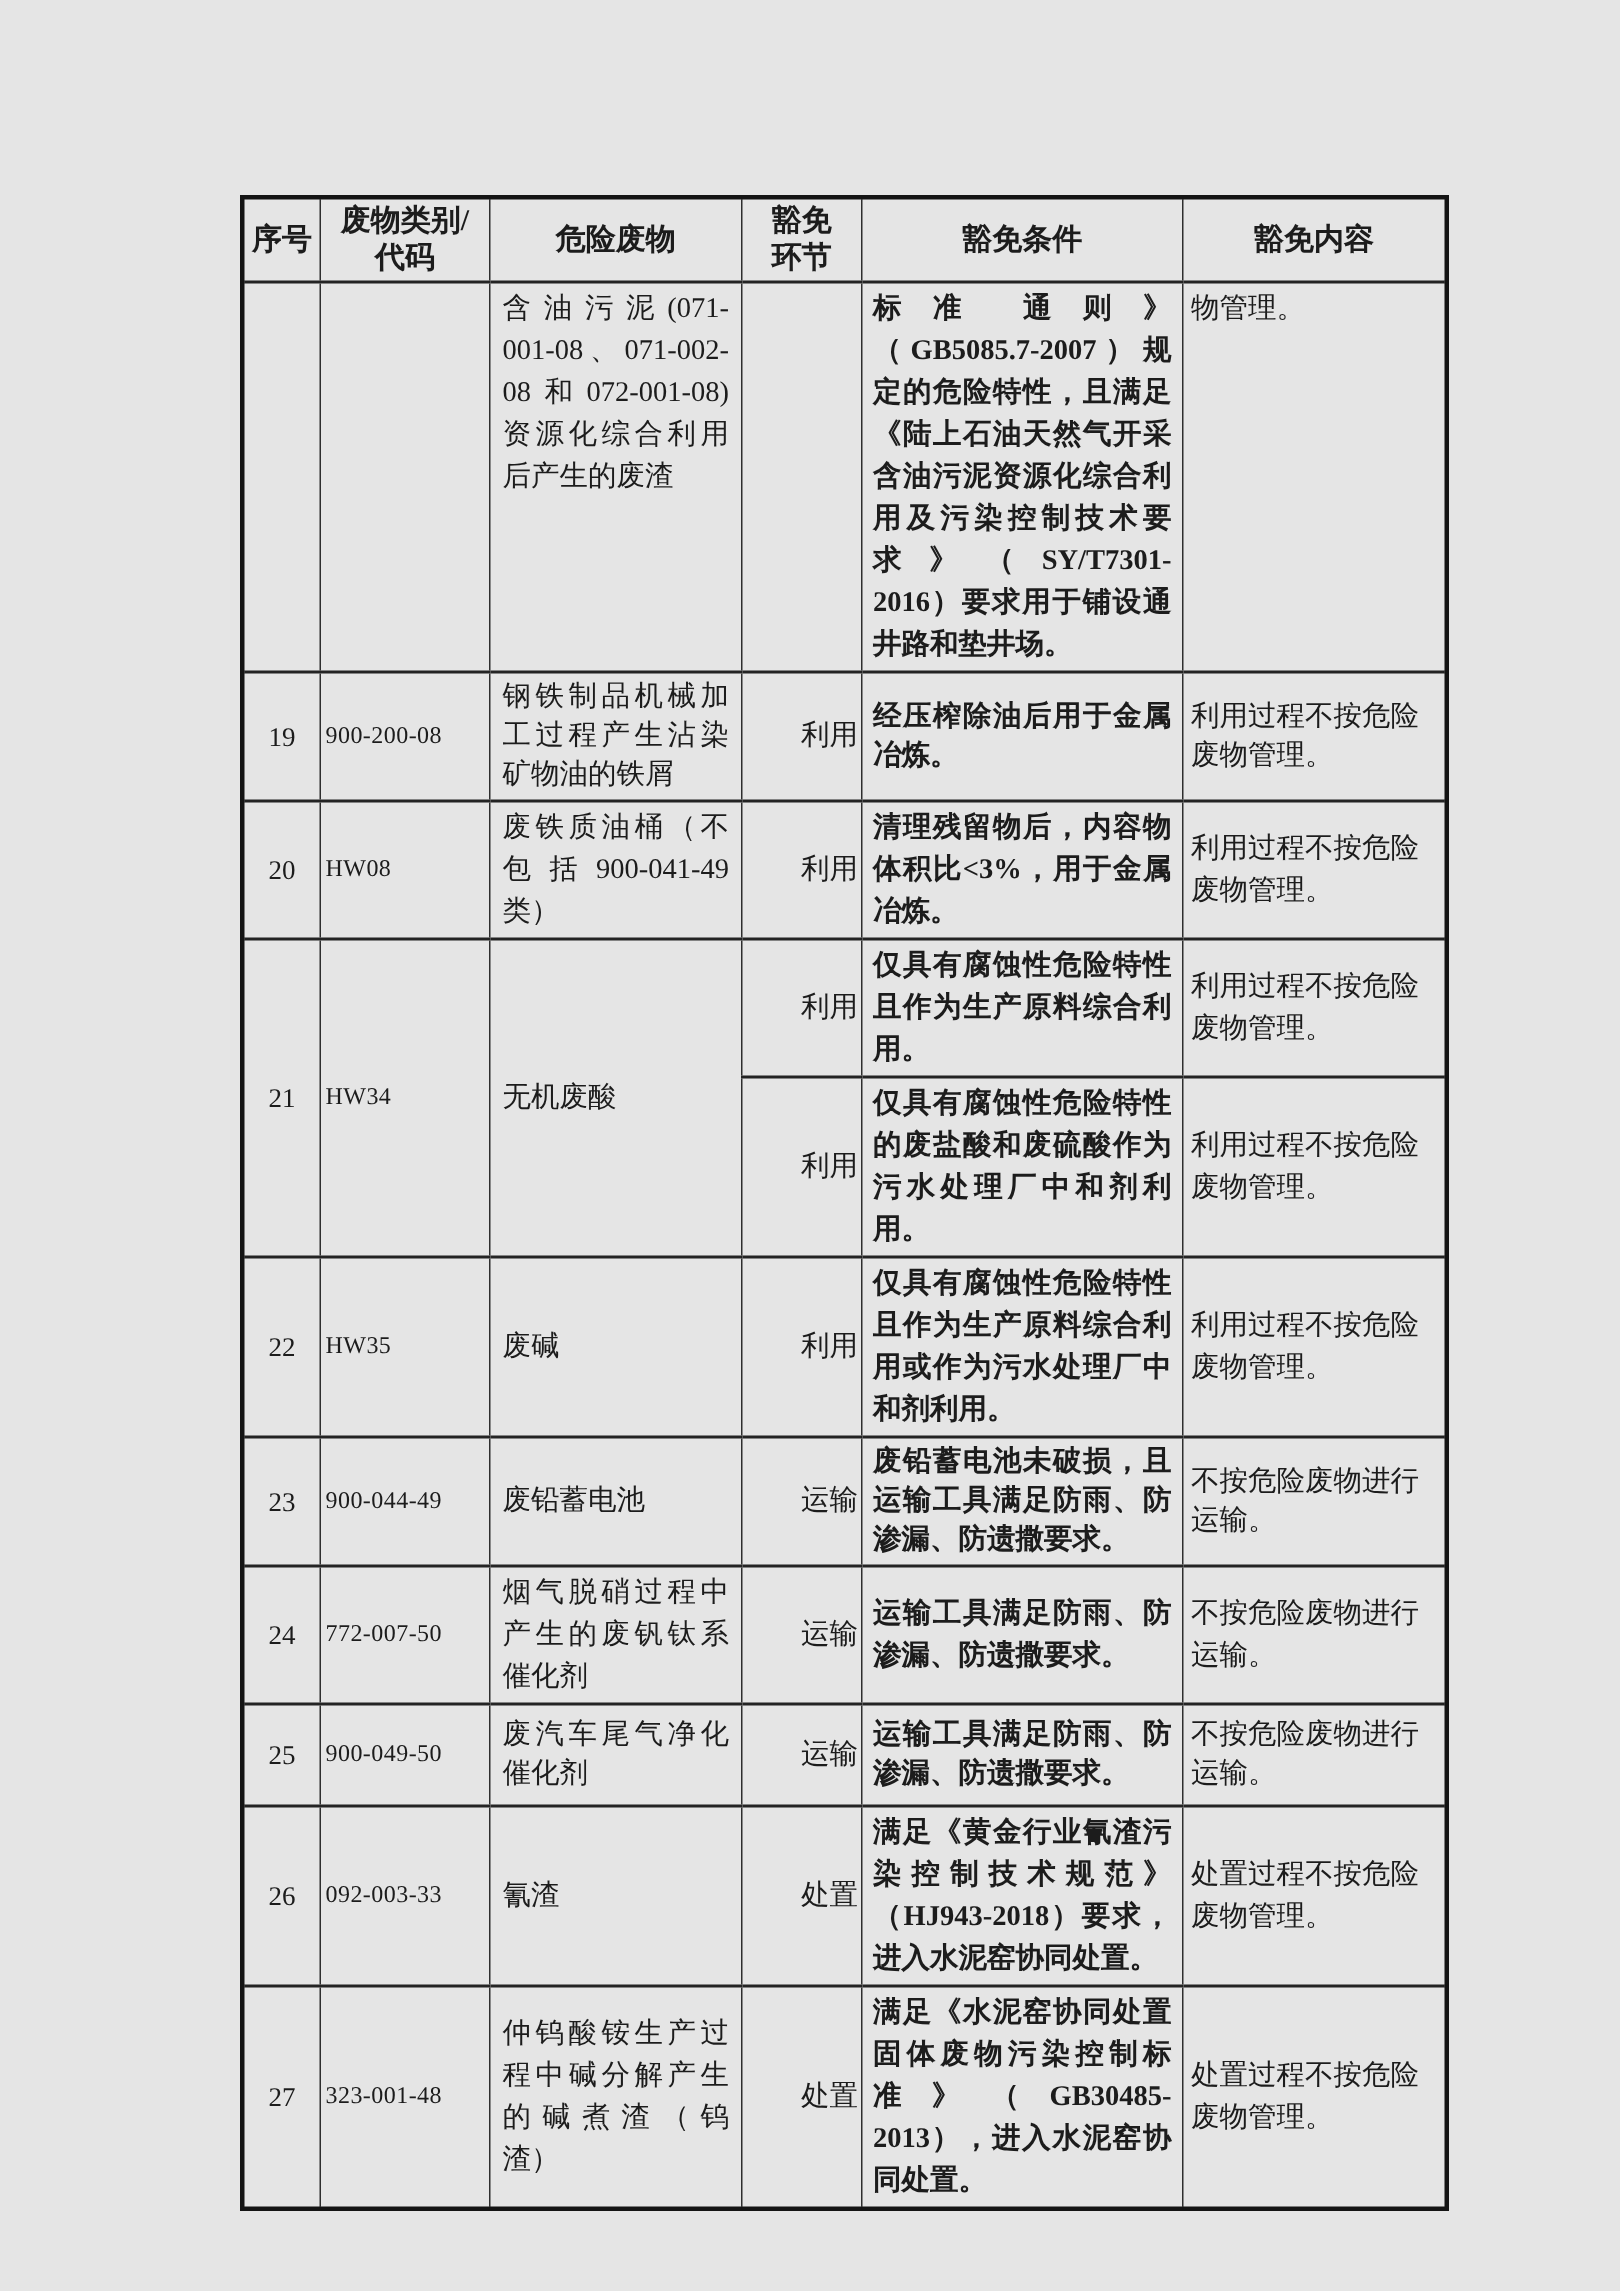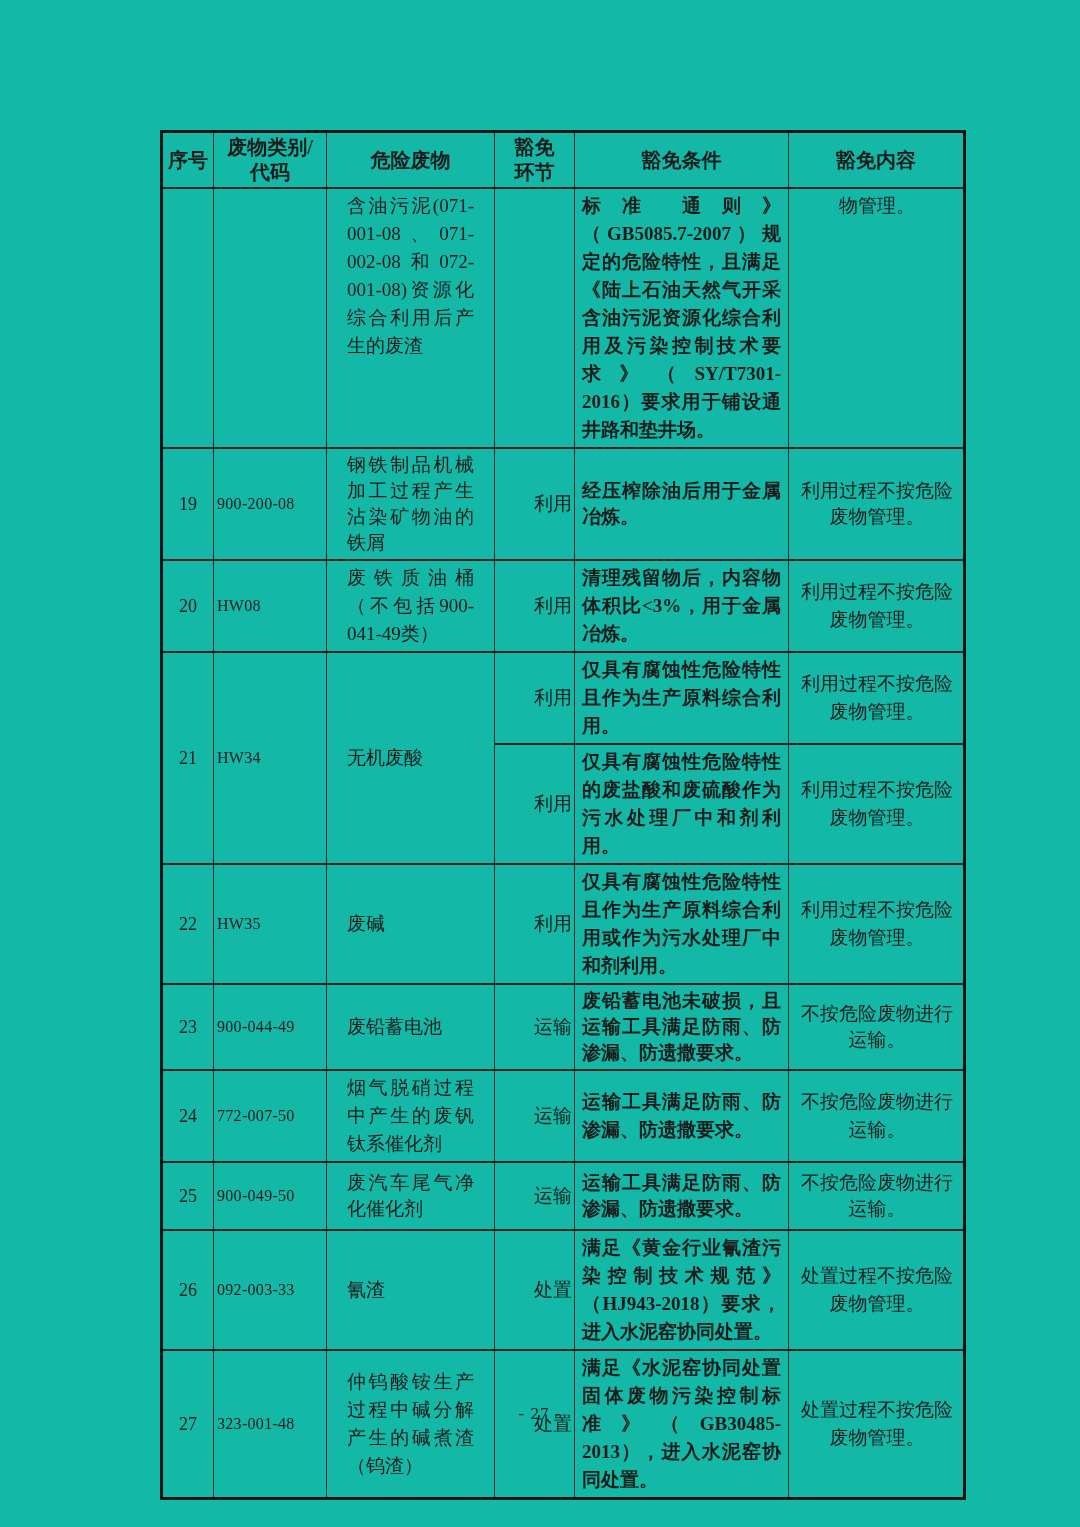--- a/index.html
+++ b/index.html
@@ -6,21 +6,21 @@
     margin: 0;
     padding: 0;
     background: #fbfbfb;
     font-family: "Liberation Serif", "DejaVu Serif", serif;
     color: #1c1c1c;
   }
   .page {
     position: relative;
     width: 1080px;
     height: 1527px;
-    background: #14b8a6;
+    background: #e5e5e5;
     overflow: hidden;
   }
   table.doc-table {
     position: absolute;
     left: 160px;
     top: 130px;
     width: 803px;
     border-collapse: collapse;
     table-layout: fixed;
     border: 3px solid #141414;
@@ -69,33 +69,33 @@
     margin-top: 16px;
   }
   td.c-code {
     text-align: left;
     padding: 3px 3px;
     font-size: 16px;
     letter-spacing: 0.3px;
   }
   td.c-waste {
     text-align: justify;
-    padding: 3px 20px;
+    padding: 3px 8px;
   }
   td.c-stage {
     text-align: right;
     padding: 3px 2px;
   }
   td.c-cond {
     text-align: justify;
     padding: 3px 7px;
     font-weight: bold;
   }
   td.c-content {
-    text-align: center;
+    text-align: left;
     padding: 3px 3px 3px 5px;
   }
   .page-number {
     position: absolute;
     top: 1404px;
     left: 0;
     width: 1080px;
     text-align: center;
     font-size: 17px;
     letter-spacing: 1px;
@@ -210,15 +210,14 @@
         <td class="c-no">27</td>
         <td class="c-code">323-001-48</td>
         <td class="c-waste">仲钨酸铵生产过程中碱分解产生的碱煮渣（钨渣）</td>
         <td class="c-stage">处置</td>
         <td class="c-cond">满足《水泥窑协同处置固体废物污染控制标准》（GB30485-2013），进入水泥窑协同处置。</td>
         <td class="c-content">处置过程不按危险废物管理。</td>
       </tr>
     </tbody>
   </table>
 
-  <div class="page-number">- 27 -</div>
 
 </div>
 
 </body></html>

